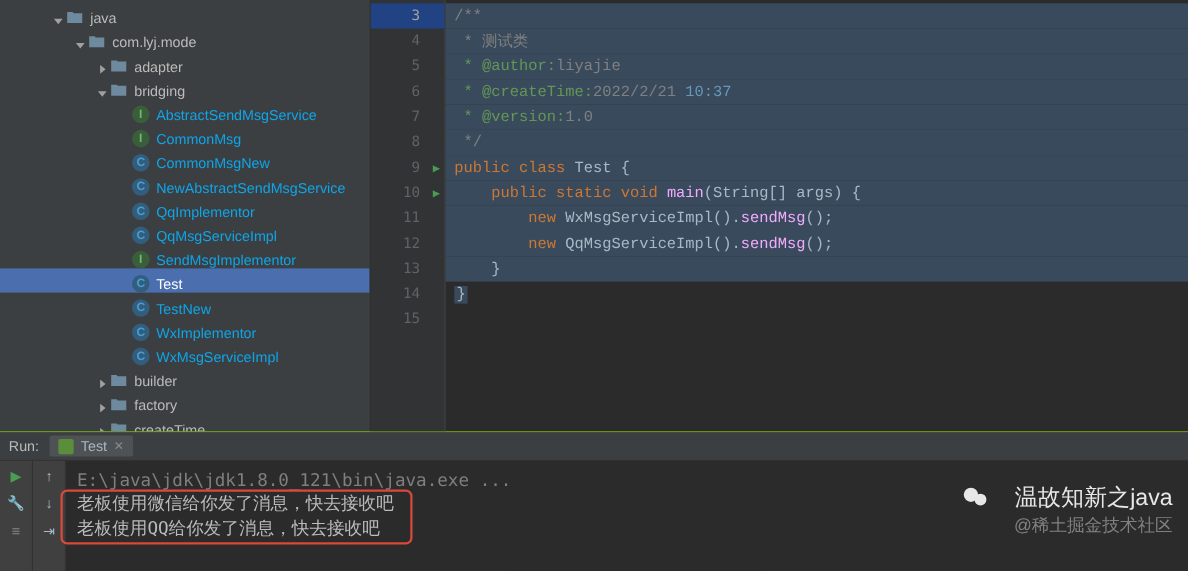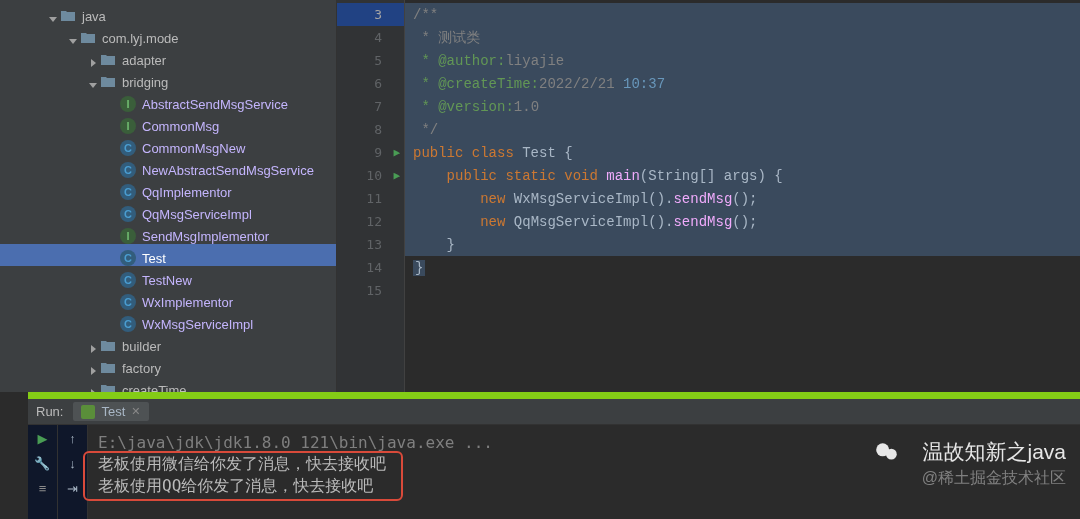--- a/index.html
+++ b/index.html
@@ -42,21 +42,21 @@
   display: inline-flex; align-items: center; justify-content: center;
   font-size: 10px; font-weight: bold;
   border-radius: 8px;
 }
 .folder-icon { color: #9aa7b0; }
 .class-icon { background: #325d7c; color: #4a9dd1; font-size:11px;}
 .class-icon.green { background: #3a5e3a; color: #6fb96f; }
 .tree-label { color: #bbbbbb; }
 .tree-label.dir { color: #bbbbbb; }
 .tree-label.pkg { color: #bbbbbb; }
-.tree-label.file { color: #c4b5fd; }
+.tree-label.file { color: #0ea5e9; }
 .tree-label.file.sel { color: #ffffff; }
 
 .editor {
   flex: 1;
   display: flex;
   background: #2b2b2b;
   position: relative;
 }
 .gutter {
   width: 68px;
@@ -97,25 +97,24 @@
 }
 .sel-bg { background: #3a4a5d; }
 .c-comment { color: #808080; }
 .c-doccomment { color: #629755; }
 .c-keyword { color: #cc7832; }
 .c-method { color: #f0abfc; }
 .c-default { color: #a9b7c6; }
 
 .run-panel {
   height: 127px;
-  border-top: 7px solid #84cc16;
-  background: #0f172a;
+  border-top: 1px solid #84cc16;
+  background: #404040;
   display: flex;
   flex-direction: column;
-  margin-left: 28px;
 }
 .run-header {
   height: 26px;
   display: flex;
   align-items: center;
   padding-left: 8px;
   border-bottom: 1px solid #323232;
   background: #3c3f41;
 }
 .run-label { color: #bbbbbb; margin-right: 10px; }

